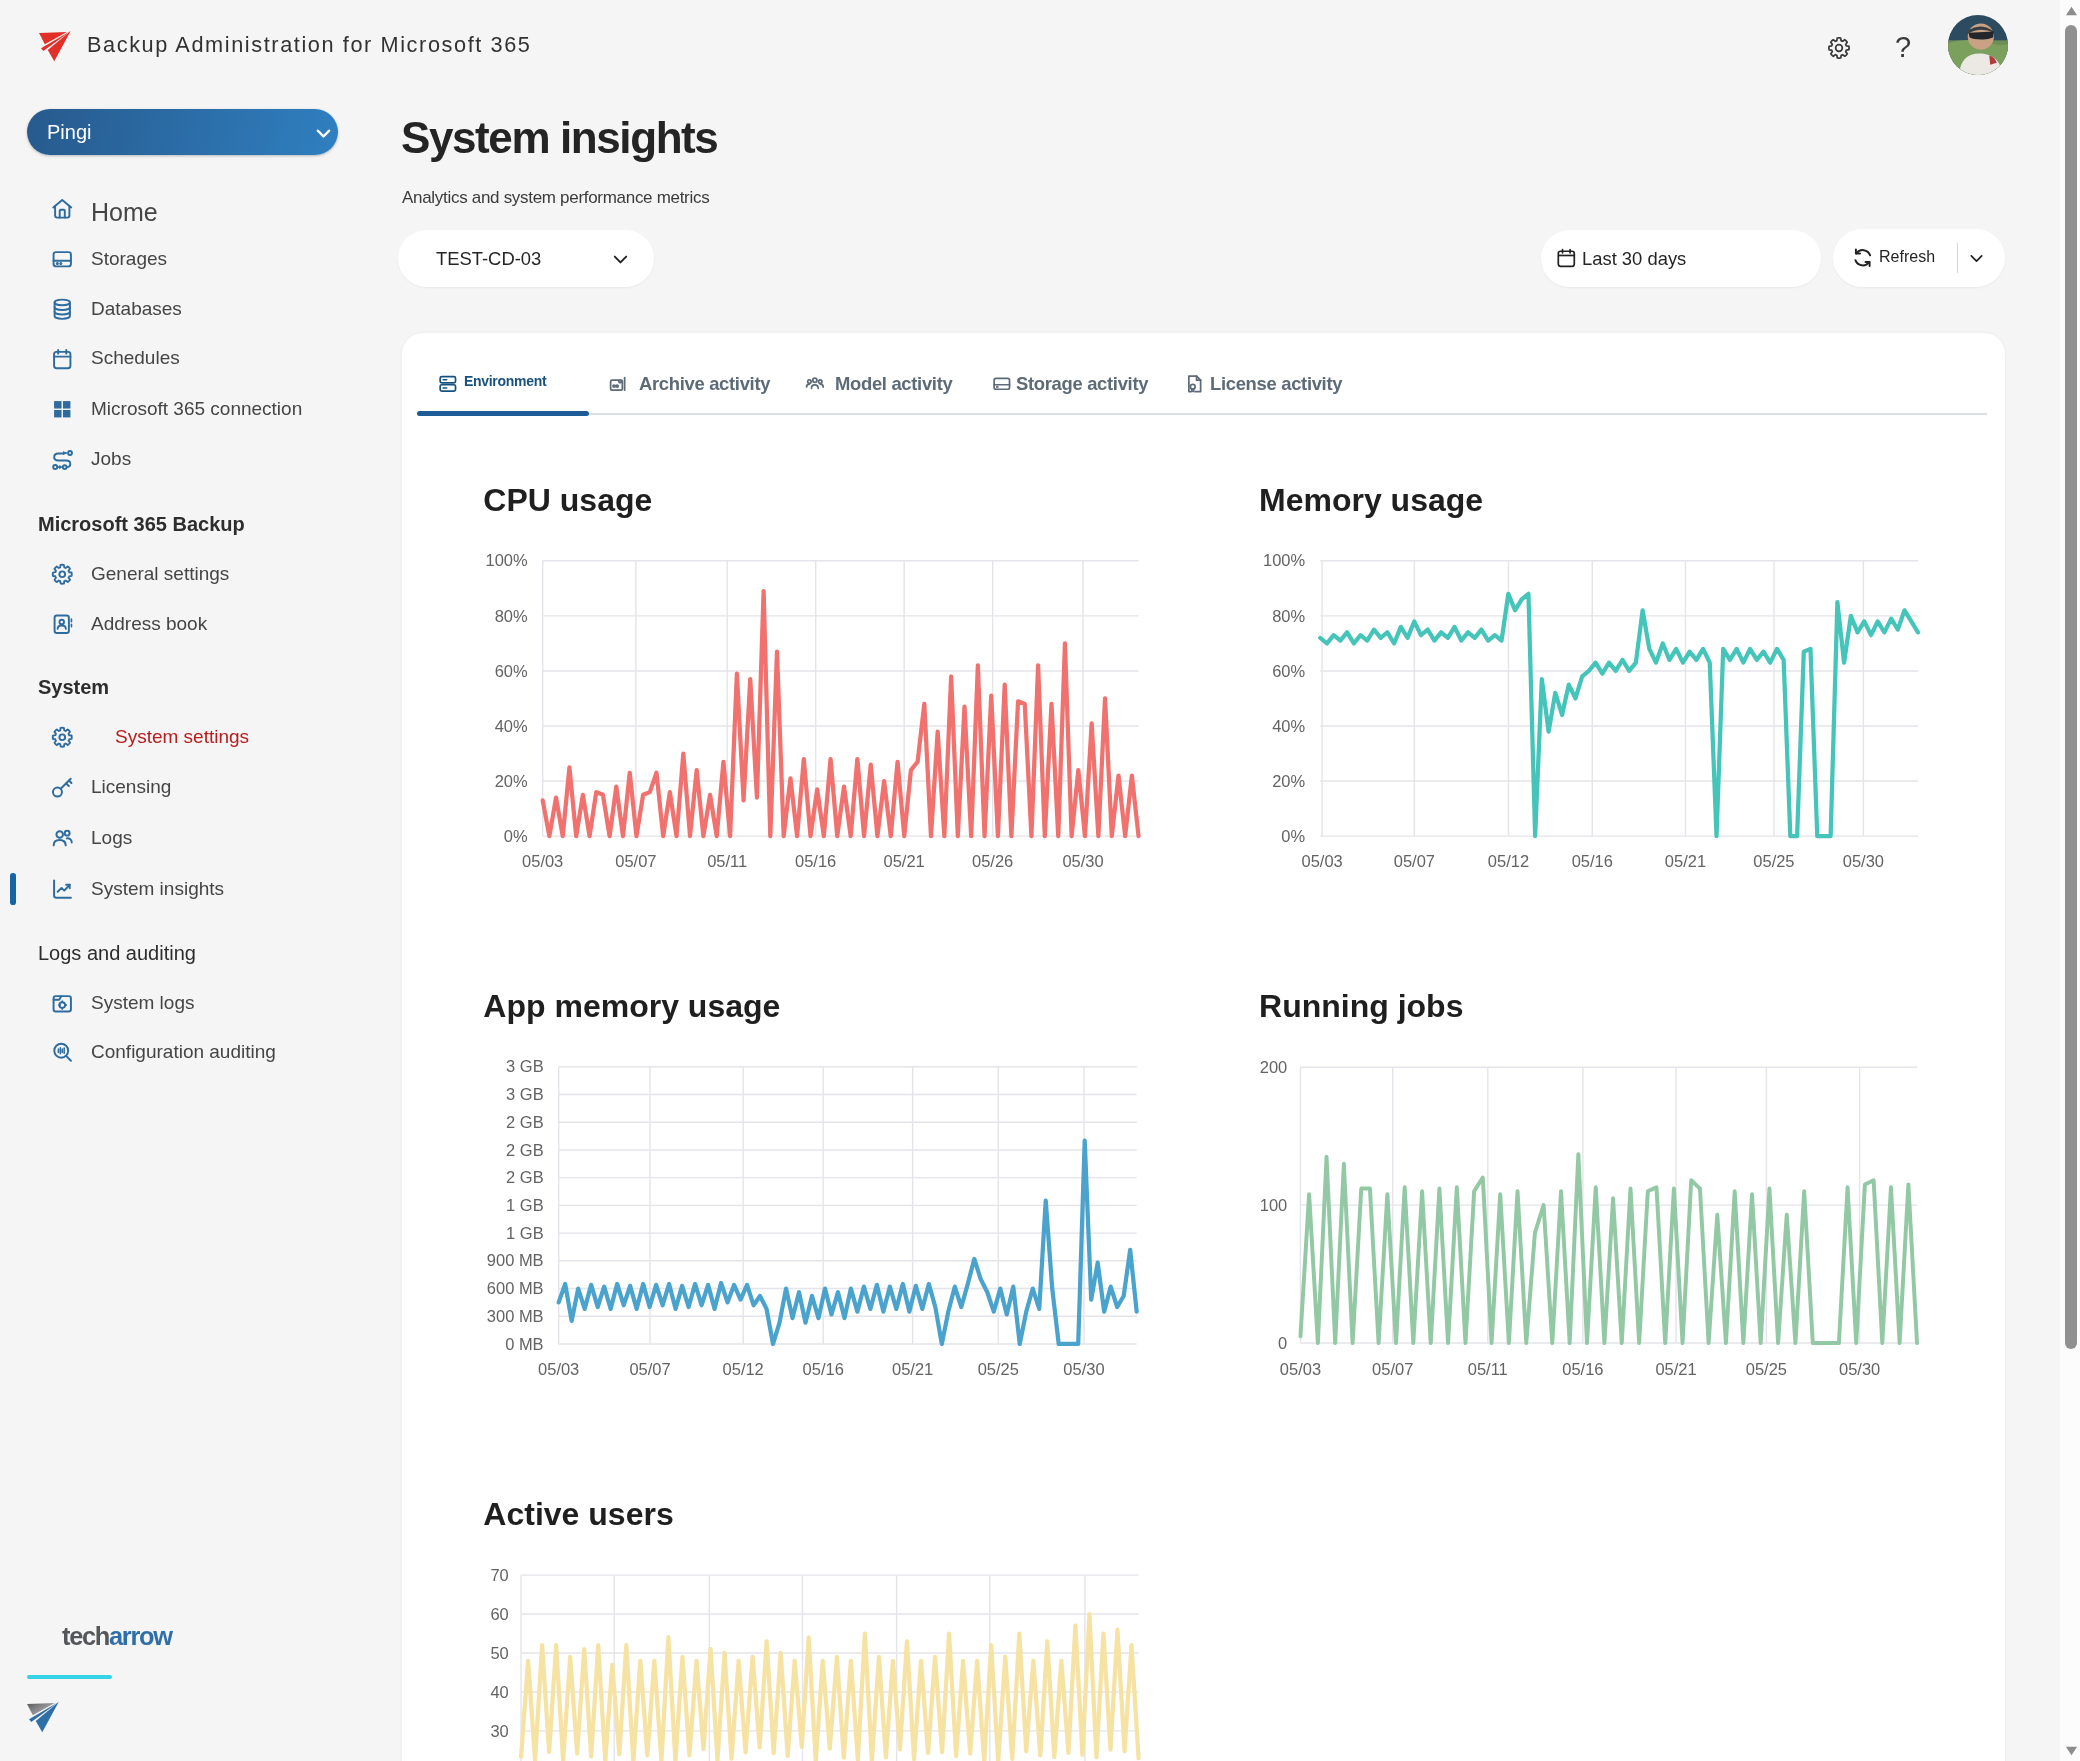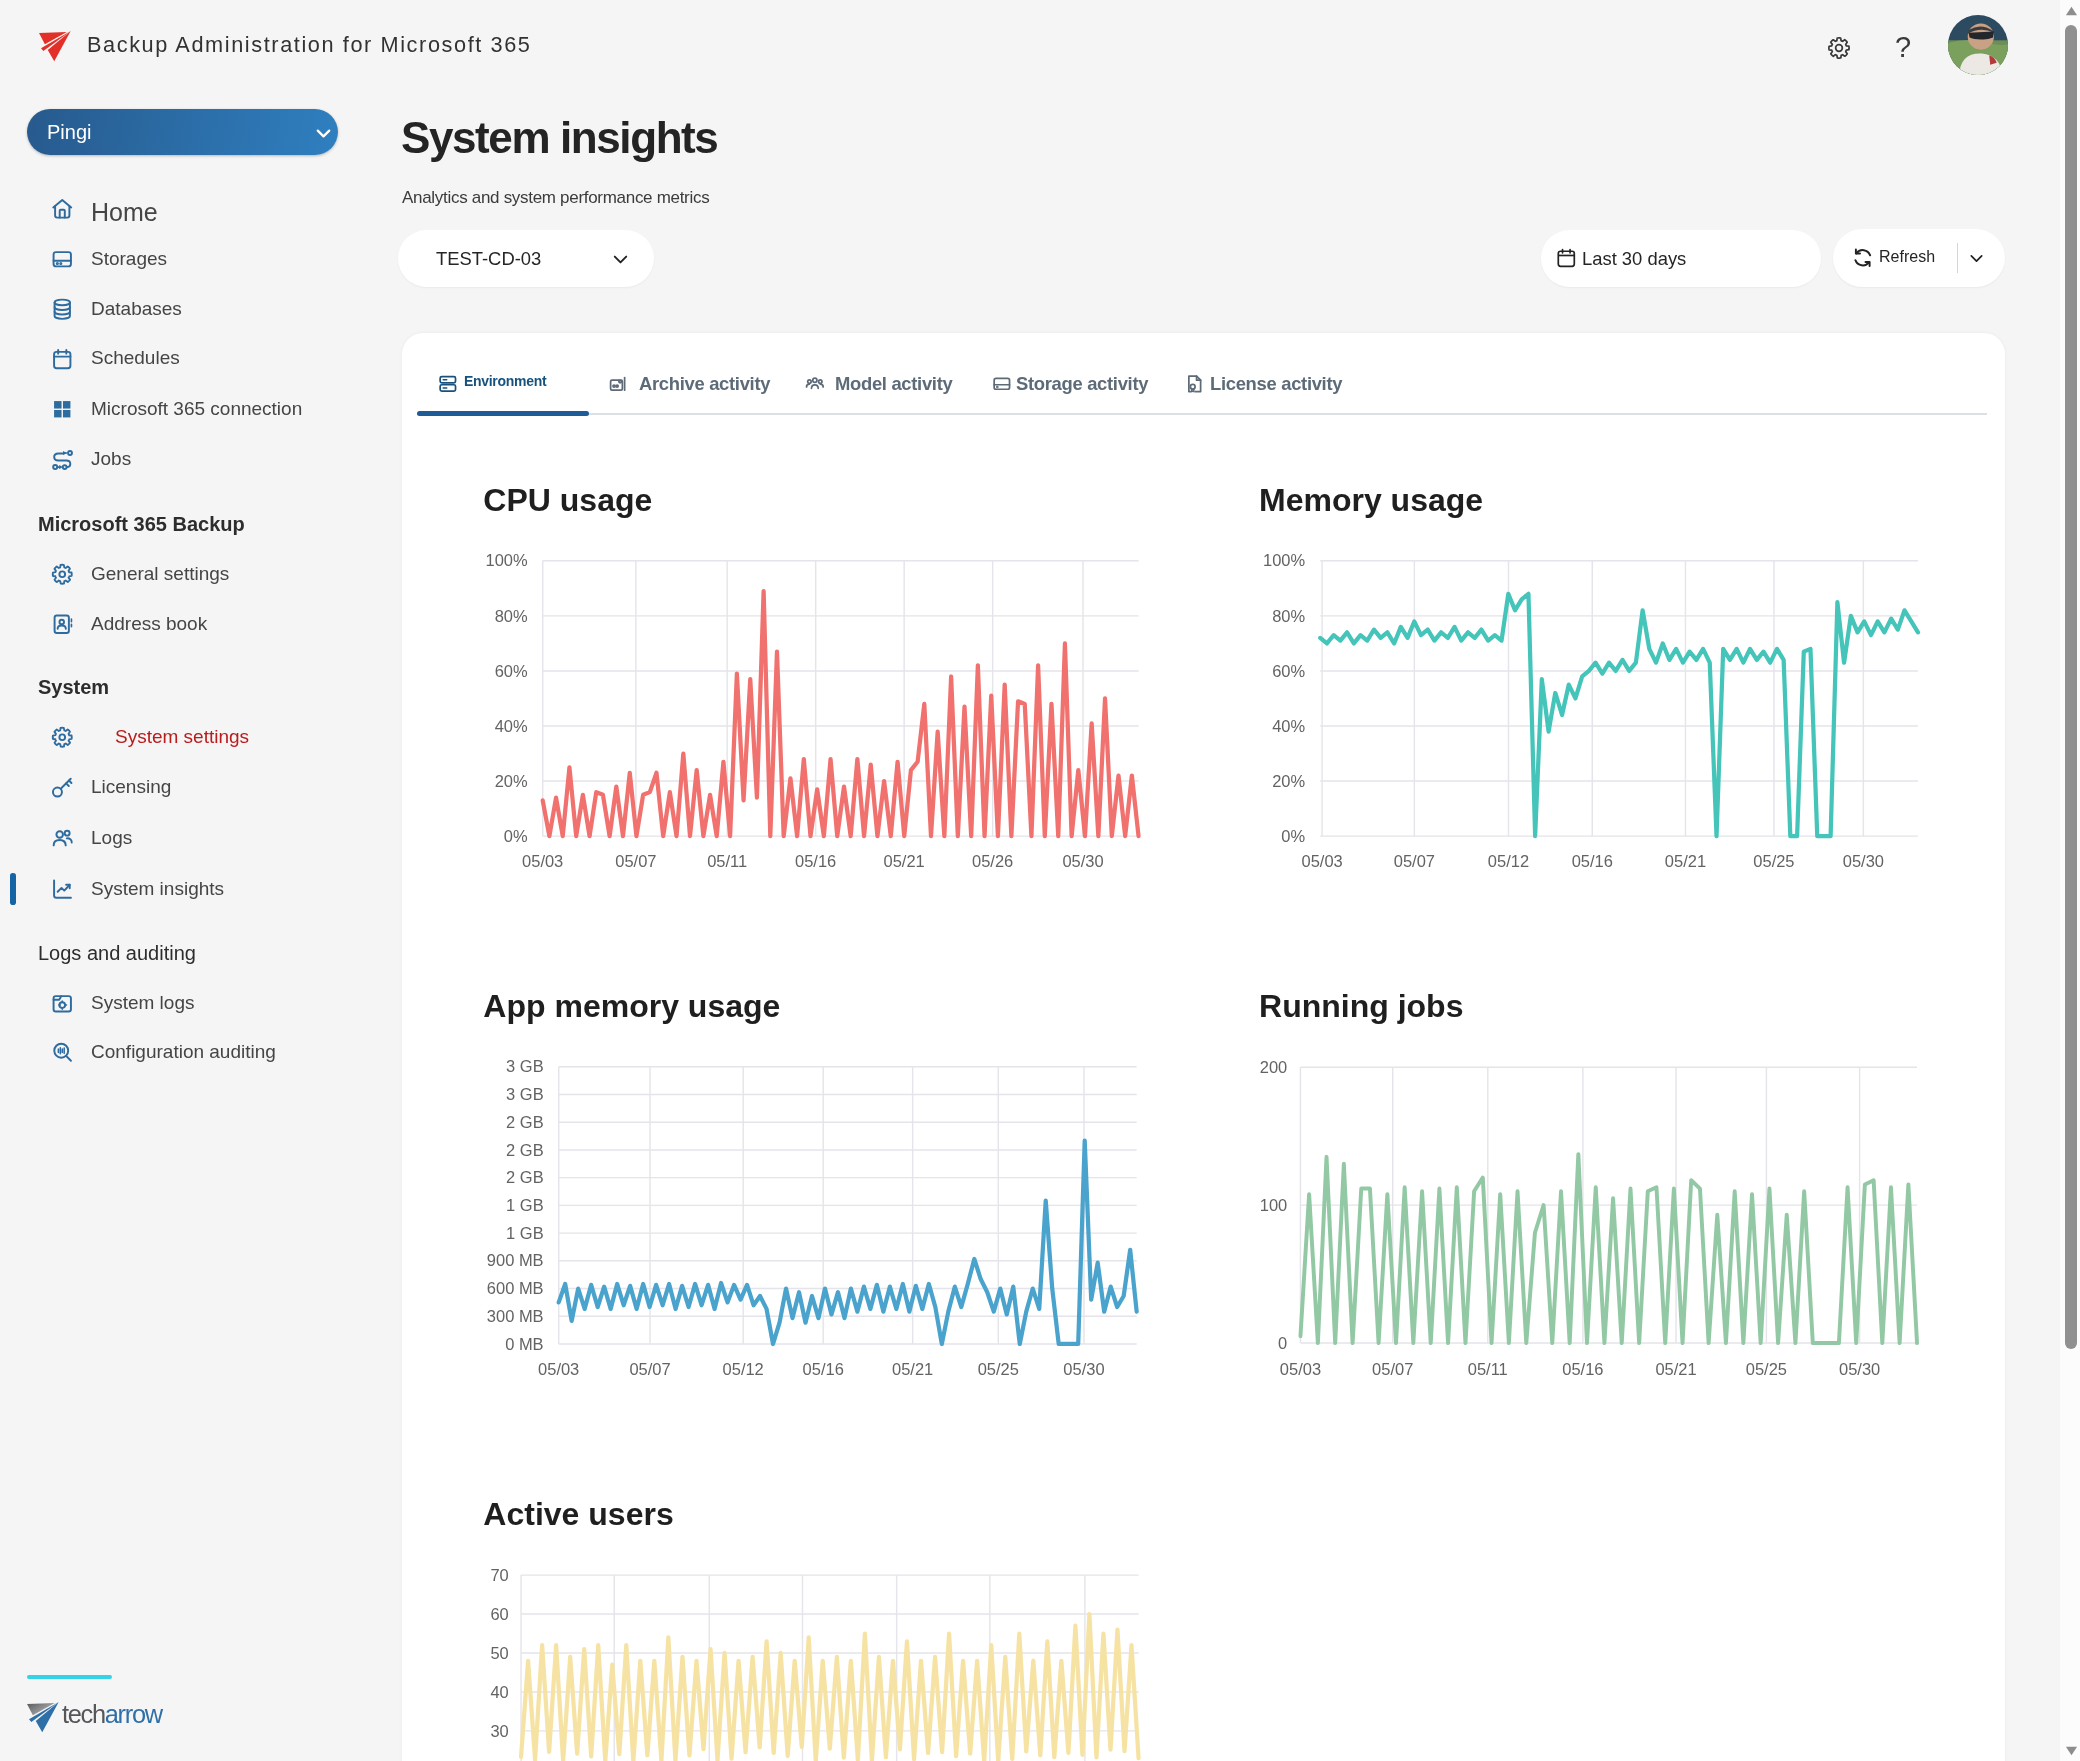--- a/index.html
+++ b/index.html
@@ -144,21 +144,21 @@
 <defs>
       <linearGradient id="tg" x1="0" y1="0" x2="0.8" y2="0.6">
         <stop offset="0" stop-color="#58595b"></stop>
         <stop offset="1" stop-color="#a7a9ac"></stop>
       </linearGradient>
     </defs>
 <polygon points="0,2.2 29.5,1 6.2,14.2" fill="url(#tg)"></polygon>
 <polygon points="2.1,18.3 33.7,0.1 4.6,21.2" fill="#2f6fa8"></polygon>
 <polygon points="33.7,0.1 9.3,20.1 16.2,32.3" fill="#2f6fa8"></polygon>
 </svg>
-<div style="position:absolute;left:62px;top:1700px;font-size:25.4px;font-weight:normal;letter-spacing:-1.3px;"><span style="color:#55565a">tech</span><span style="color:#2f6fa8">arrow</span></div>
+<div style="position:absolute;left:62px;top:1622px;font-size:25.4px;font-weight:bold;letter-spacing:-1.3px;"><span style="color:#55565a">tech</span><span style="color:#2f6fa8">arrow</span></div>
 <div style="position:absolute;left:401px;top:113px;font-size:44px;font-weight:600;color:#242424;letter-spacing:-1.4px;">System insights</div>
 <div style="position:absolute;left:402px;top:188px;font-size:17px;letter-spacing:-0.3px;color:#3b3b3b;text-align:right;">Analytics and system performance metrics</div>
 <div style="position:absolute;left:398px;top:230px;width:256px;height:57px;border-radius:29px;background:#fff;box-shadow:0 0.9px 1.9px rgba(0,0,0,.05);"></div>
 <div style="position:absolute;left:436px;top:248px;font-size:18.4px;color:#252525;">TEST-CD-03</div>
 <svg style="position:absolute;left:610px;top:249px" width="21" height="21" viewBox="0 0 22 22" fill="none" stroke="#222" stroke-width="2" stroke-linecap="round" stroke-linejoin="round">
     <path d="M5 8 L11 14 L17 8"></path>
   </svg>
 <div style="position:absolute;left:1541px;top:230px;width:280px;height:57px;border-radius:29px;background:#fff;box-shadow:0 0.9px 1.9px rgba(0,0,0,.05);"></div>
 <svg style="position:absolute;left:1555px;top:247px" width="22.6" height="22.6" viewBox="0 0 24 24" fill="none" stroke="#222" stroke-width="1.8" stroke-linejoin="round">
     <rect x="3.5" y="4.5" width="17" height="16" rx="2.4"></rect>

